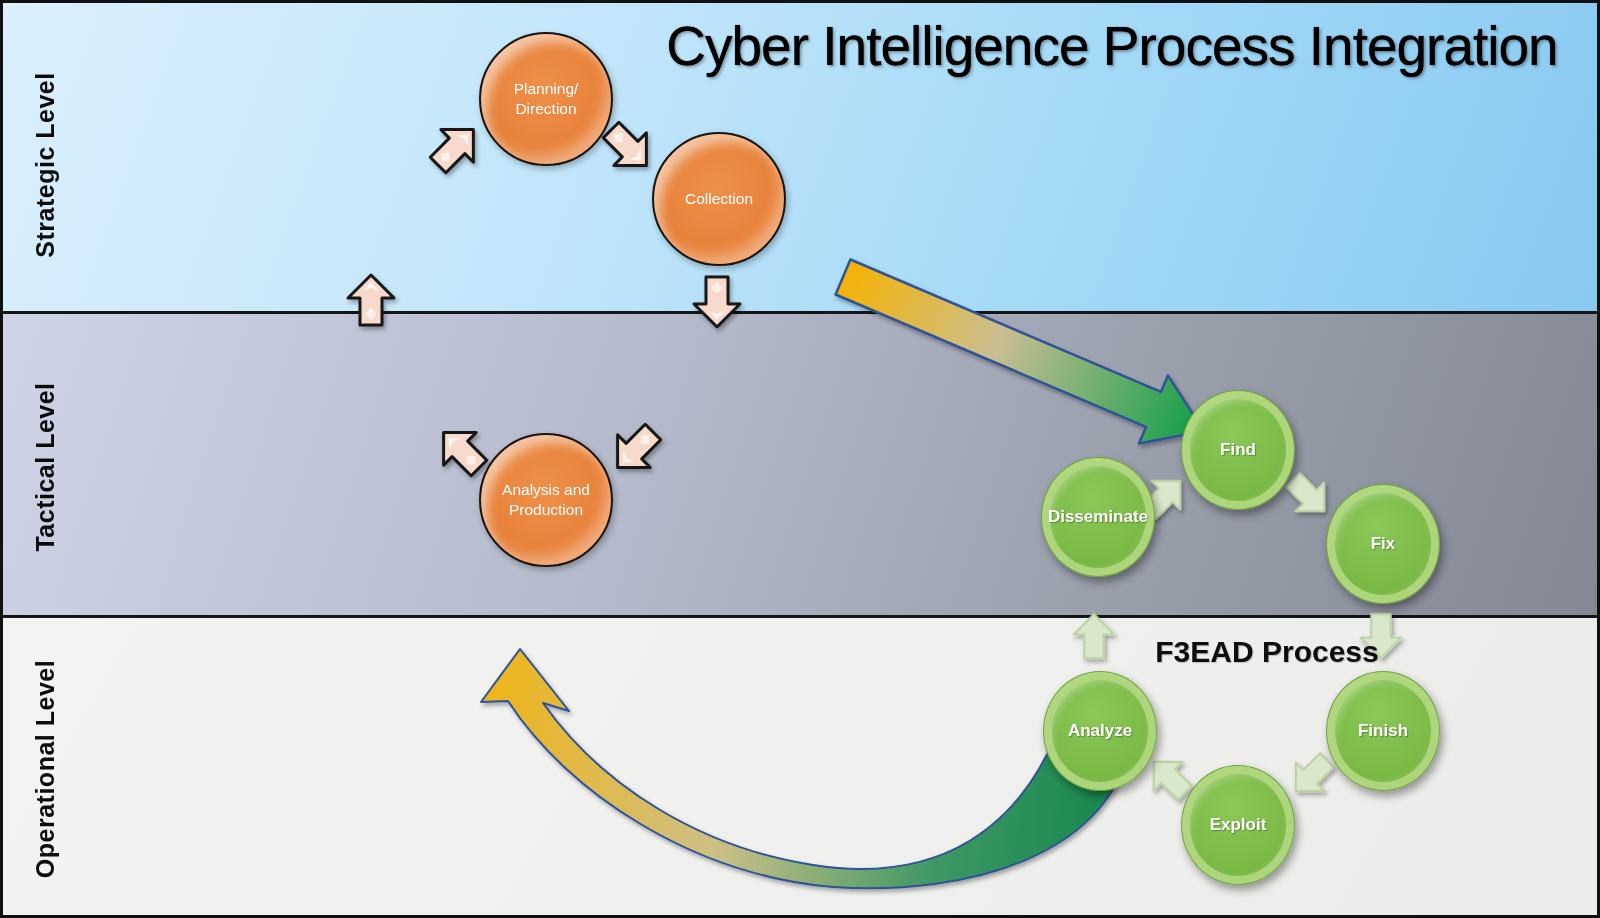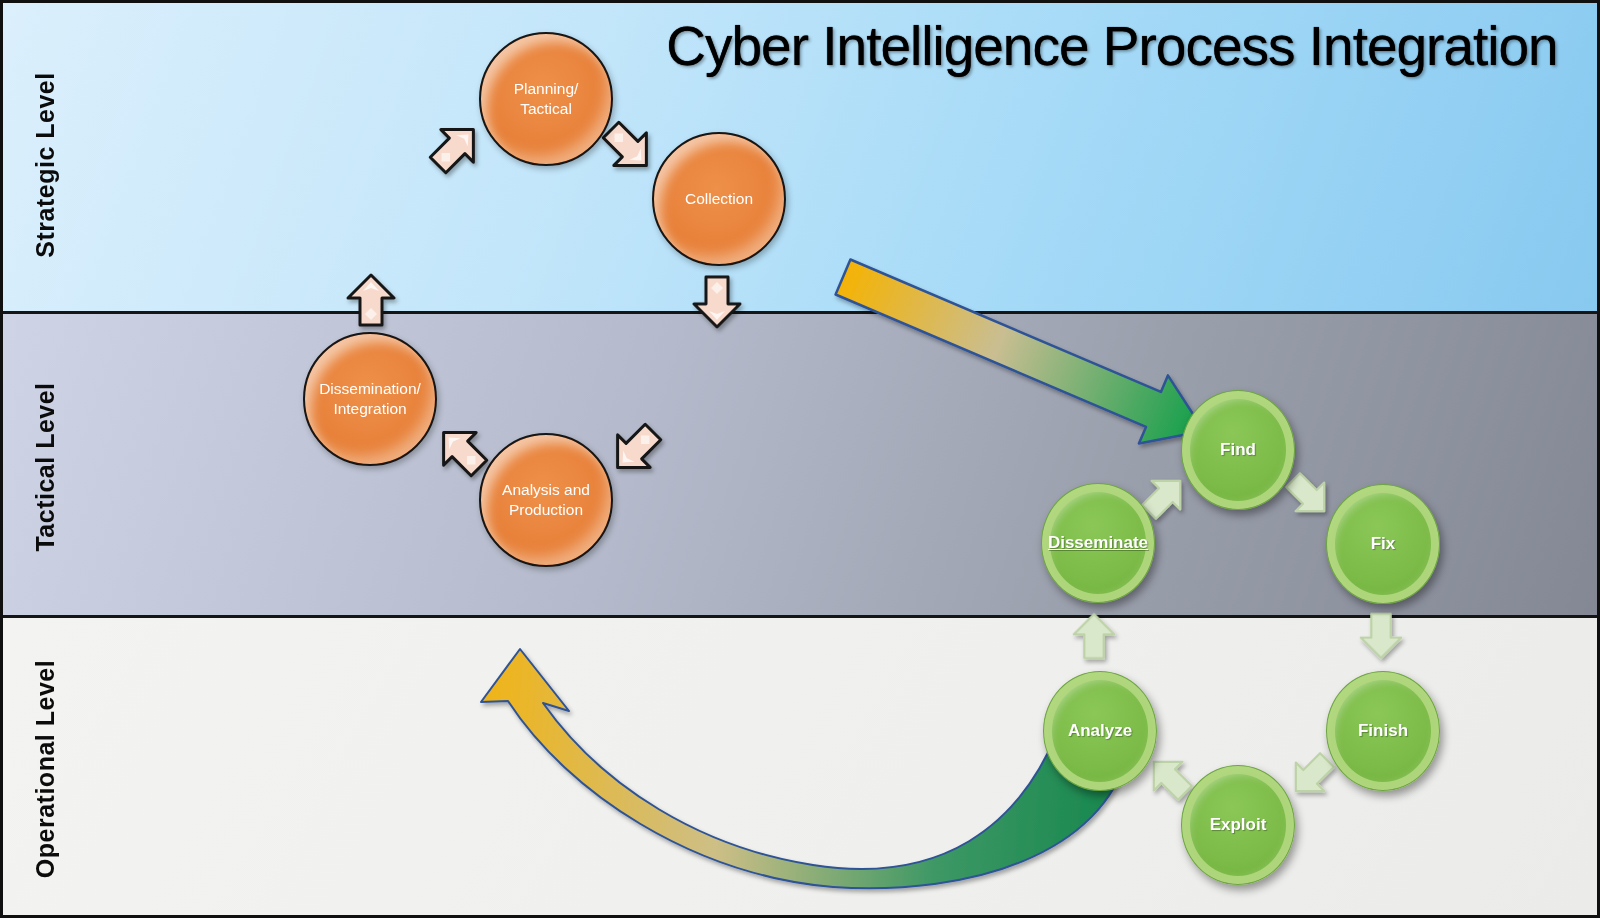--- a/index.html
+++ b/index.html
@@ -152,29 +152,28 @@
       <use href="#blockArrowGreen" transform="translate(1161 494) rotate(45) scale(0.88)"></use>
       <use href="#blockArrowGreen" transform="translate(1305 492) rotate(135) scale(0.88)"></use>
       <use href="#blockArrowGreen" transform="translate(1378 632) rotate(180) scale(0.88)"></use>
       <use href="#blockArrowGreen" transform="translate(1309 772) rotate(225) scale(0.88)"></use>
       <use href="#blockArrowGreen" transform="translate(1167 775) rotate(315) scale(0.88)"></use>
       <use href="#blockArrowGreen" transform="translate(1091 634) scale(0.88)"></use>
     </g>
   </svg>
 
   <div class="node node-intel" style="left:476px; top:29px;">Planning/
-Tactical</div>
+Direction</div>
   <div class="node node-intel" style="left:649px; top:129px;">Collection</div>
   <div class="node node-intel" style="left:476px; top:430px;text-align:center;">Analysis and
 Production</div>
-  <div class="node node-intel" style="left:300px; top:329px;">Dissemination/
-Integration</div>
 
   <div class="node node-f3ead" style="left:1178px; top:387px;">Find</div>
   <div class="node node-f3ead" style="left:1323px; top:481px;">Fix</div>
   <div class="node node-f3ead" style="left:1323px; top:668px;">Finish</div>
   <div class="node node-f3ead" style="left:1178px; top:762px;">Exploit</div>
   <div class="node node-f3ead" style="left:1040px; top:668px;">Analyze</div>
-  <div class="node node-f3ead" style="left:1038px; top:480px;text-decoration:underline;">Disseminate</div>
+  <div class="node node-f3ead" style="left:1038px; top:454px;">Disseminate</div>
 
   <div class="main-title">Cyber Intelligence Process Integration</div>
+  <div class="cycle-caption caption-f3ead">F3EAD Process</div>
 
 </div>
 
 </body></html>

